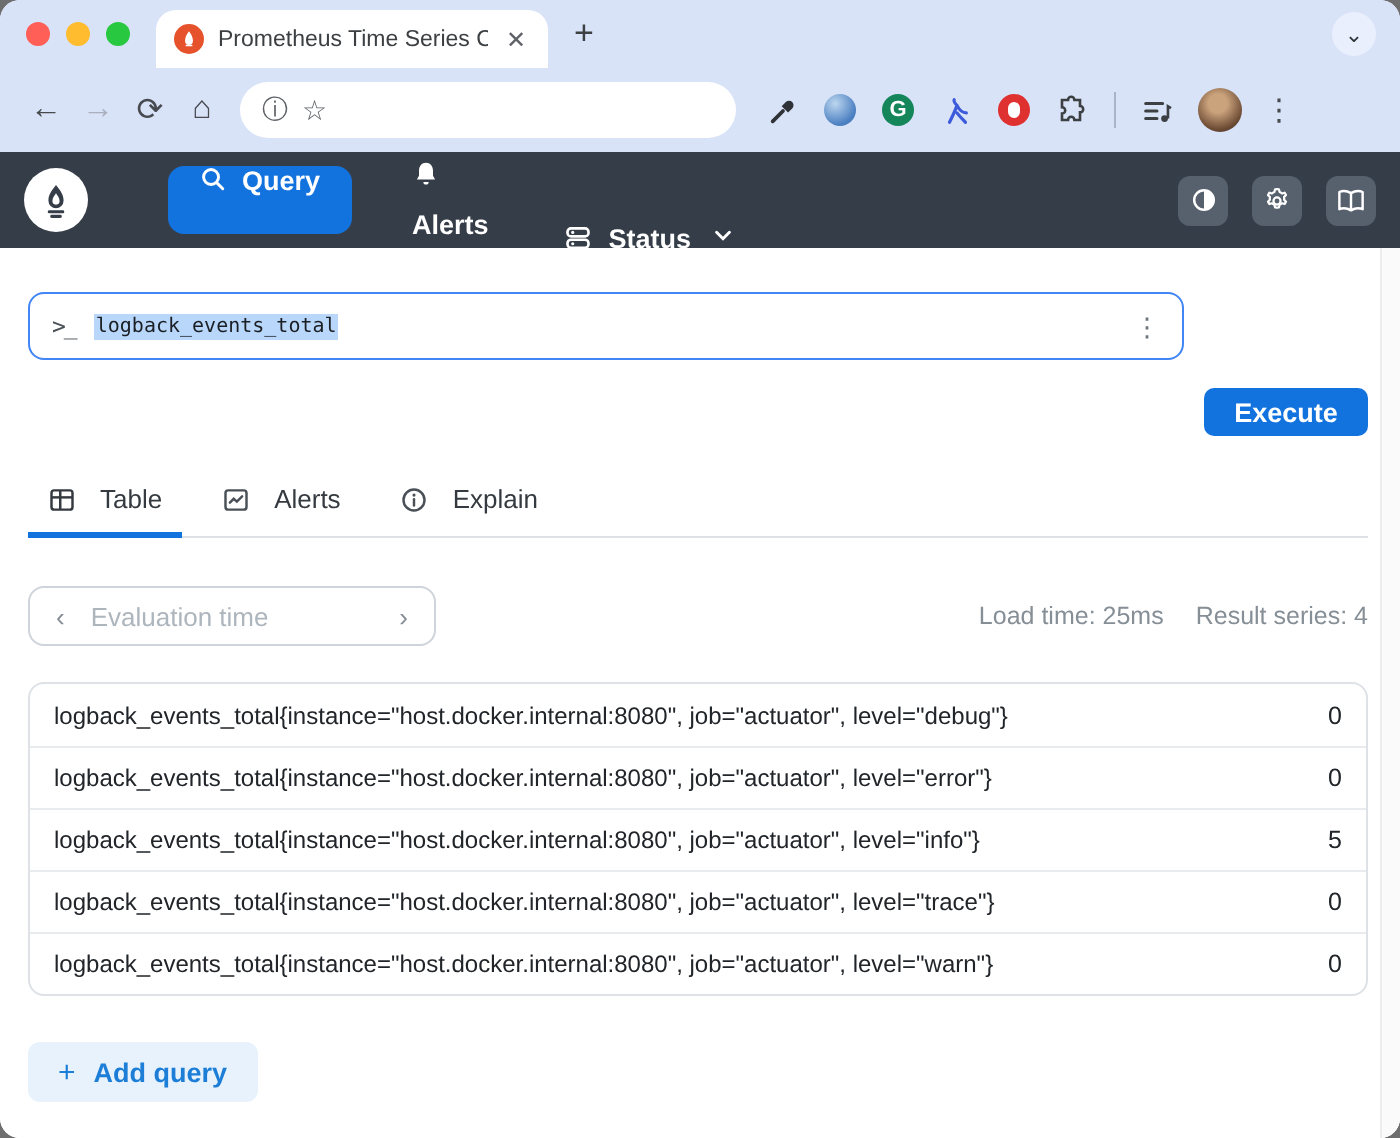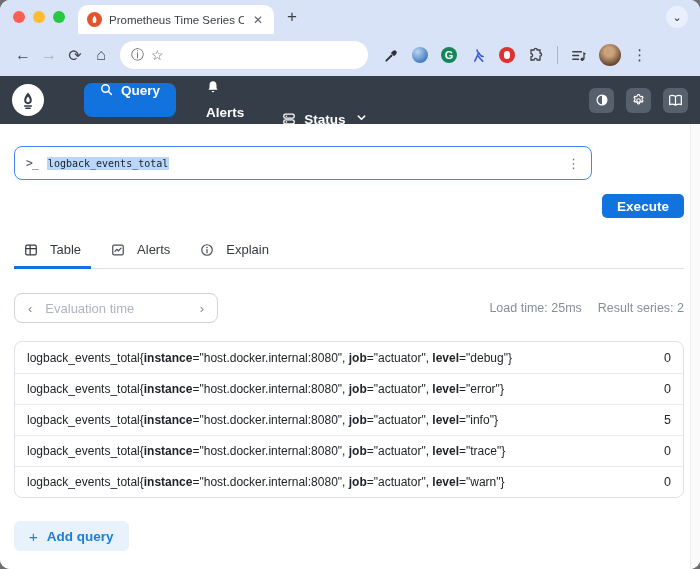--- a/index.html
+++ b/index.html
@@ -70,21 +70,21 @@
   .eval-row{display:flex;align-items:center;margin:24px 6px 0 14px;}
   .stepper{width:204px;height:30px;border:1px solid #ced4da;border-radius:8px;display:flex;align-items:center;padding:0 13px;background:#fff;}
   .stepper .arrow{color:#868e96;font-size:13px;}
   .stepper .ph{color:#adb5bd;font-size:13px;margin-left:13px;flex:1;}
   .stats{margin-left:auto;display:flex;gap:16px;color:#868e96;font-size:12.5px;}
 
   .table-card{margin:18px 6px 0 14px;border:1px solid #dee2e6;border-radius:8px;overflow:hidden;background:#fff;}
   .trow{display:flex;align-items:center;height:31px;padding:0 12px;border-top:1px solid #e9ecef;font-size:12px;color:#212529;}
   .trow:first-child{border-top:none;}
   .series{flex:1;white-space:nowrap;overflow:hidden;}
-  .series b{font-weight:700;}
+  .series b{font-weight:400;}
   .val{margin-left:12px;font-size:12.5px;}
 
   .add-query{display:inline-flex;align-items:center;gap:9px;margin:23px 0 0 14px;background:#e7f2fd;color:#1c7ed6;height:30px;padding:0 15px;border-radius:6px;font-size:13.5px;font-weight:600;border:none;font-family:"Liberation Sans",sans-serif;}
   .add-plus{font-size:15px;font-weight:400;}
 </style>
 </head>
 <body>
 
 <div class="window">
 
@@ -262,21 +262,21 @@
       </div>
 
       <div class="eval-row">
         <div class="stepper">
           <span class="arrow">‹</span>
           <span class="ph">Evaluation time</span>
           <span class="arrow">›</span>
         </div>
         <div class="stats">
           <span>Load time: 25ms</span>
-          <span>Result series: 2</span>
+          <span>Result series: 4</span>
         </div>
       </div>
 
       <div class="table-card">
         <div id="results-rows">
             <div class="trow">
               <div class="series">logback_events_total{<b>instance</b>="host.docker.internal:8080", <b>job</b>="actuator", <b>level</b>="debug"}</div>
               <div class="val">0</div>
             </div>
             <div class="trow">

